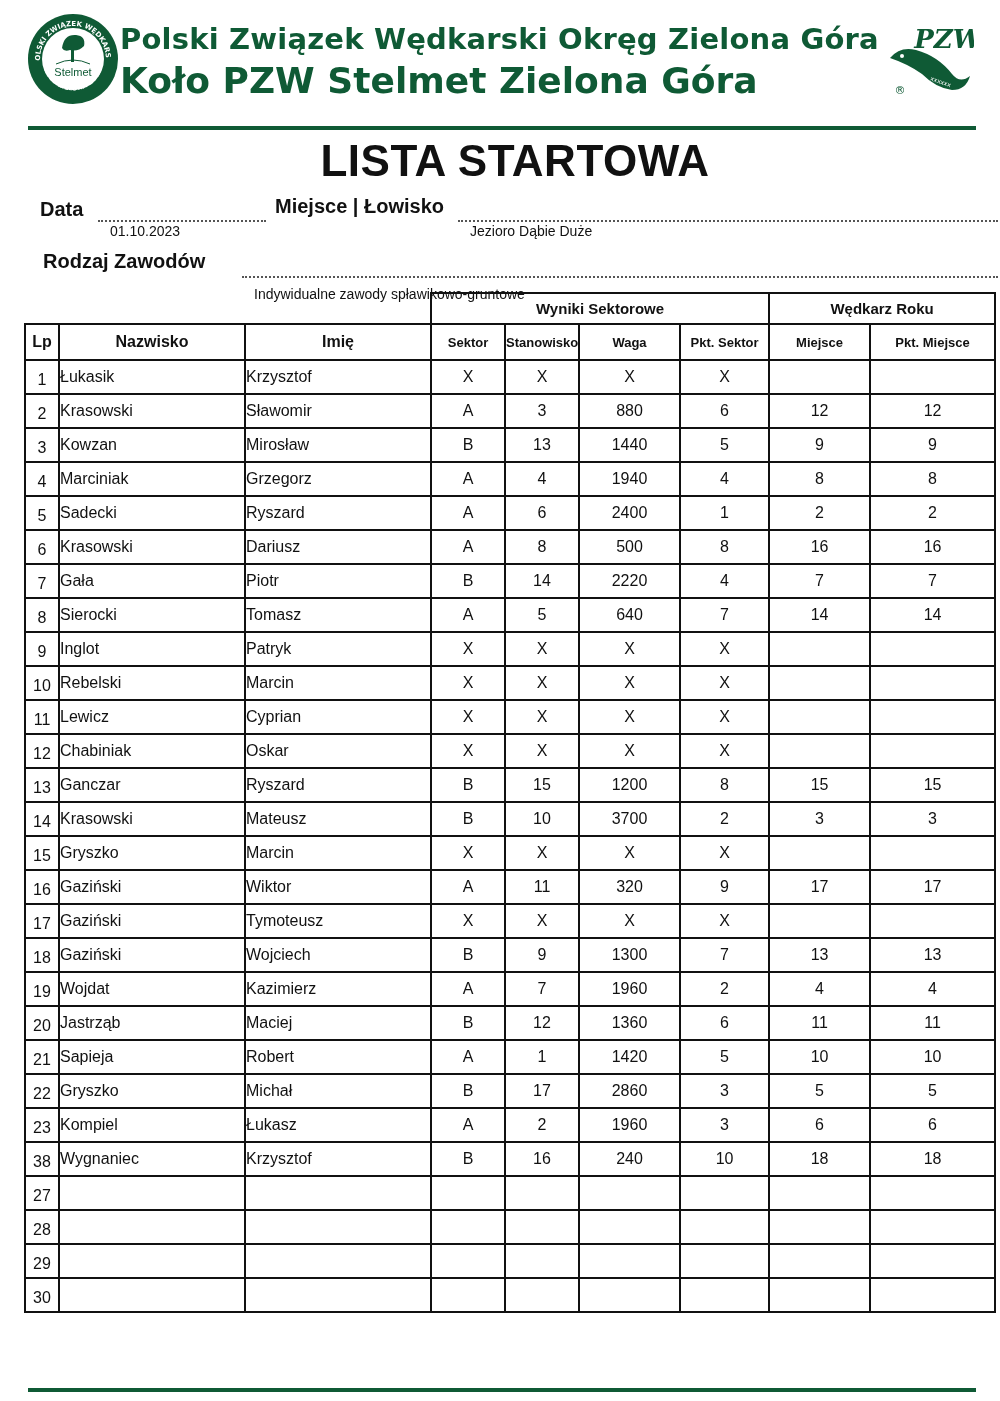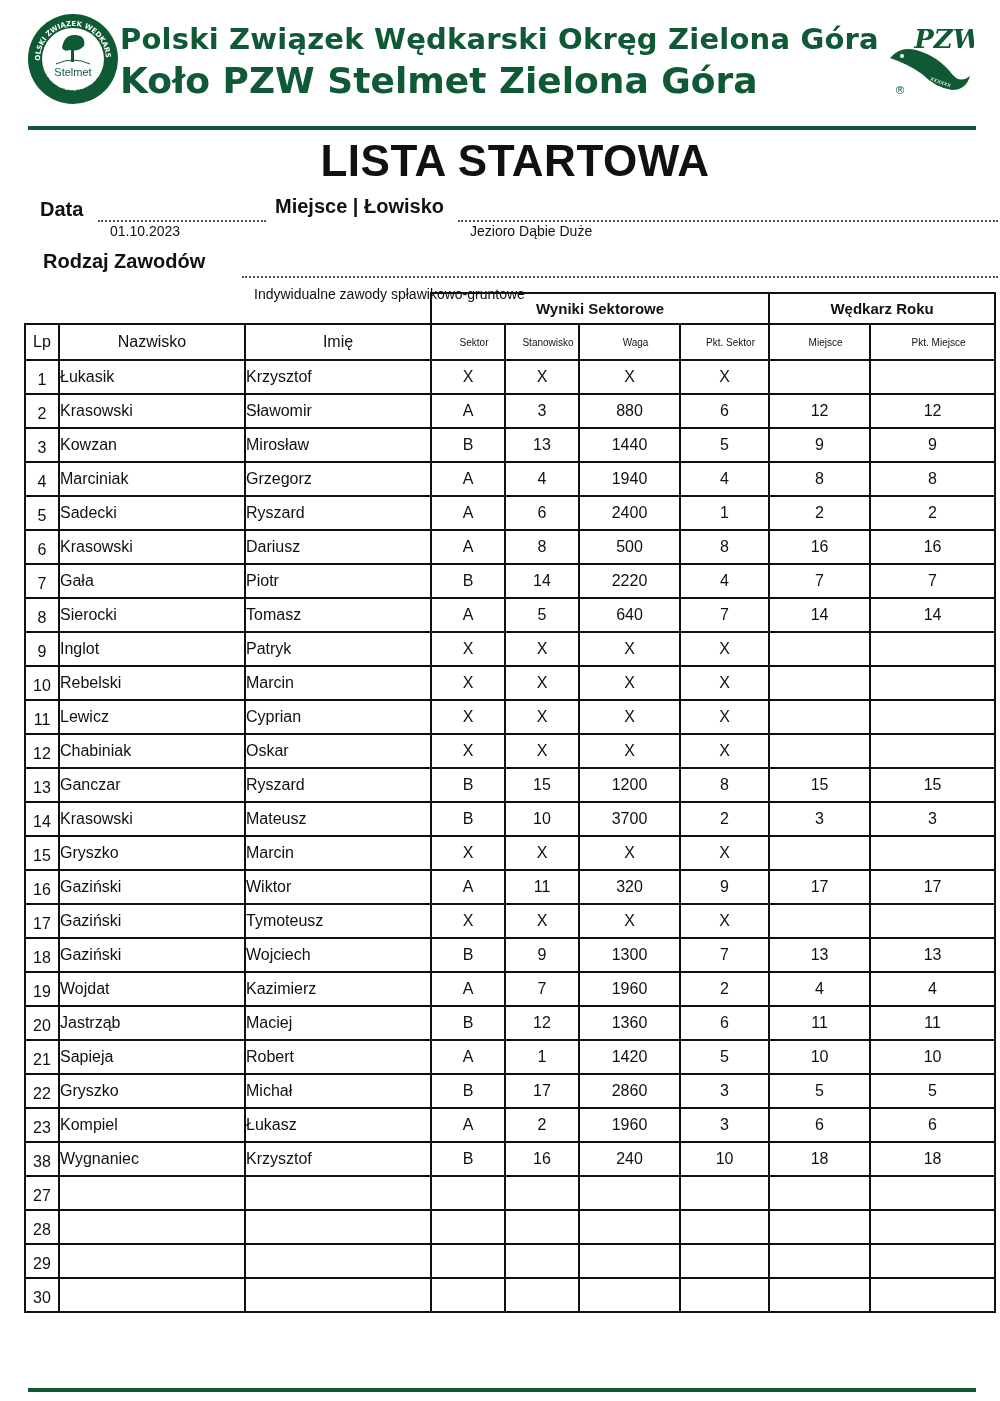--- a/index.html
+++ b/index.html
@@ -19,22 +19,22 @@
 
   .doc-title { position: absolute; left: 0; width: 1030px; top: 136px; text-align: center; font-size: 44px; font-weight: bold; letter-spacing: 0.5px; }
 
   .meta-label { position: absolute; font-weight: bold; font-size: 20px; }
   .meta-value { position: absolute; font-size: 14px; margin-top: 28px; }
   .dotted { position: absolute; border-bottom: 2px dotted #555; height: 0; }
 
   table.grid { position: absolute; left: 24px; top: 292px; width: 970px; border-collapse: collapse; table-layout: fixed; }
   table.grid td, table.grid th { border: 2px solid #111; font-size: 16px; font-weight: normal; vertical-align: middle; }
   table.grid th.group { font-weight: bold; font-size: 15px; text-align: center; height: 31px; }
-  table.grid th.col { font-weight: normal; font-size: 16px; text-align: center; height: 36px; }
-  table.grid th.col.small { font-size: 10px; padding-left: 12px; }
+  table.grid th.col { font-weight: bold; font-size: 16px; text-align: center; height: 36px; }
+  table.grid th.col.small { font-size: 13px; }
   table.grid td { height: 34px; }
   table.grid td.lp { text-align: center; padding-top: 6px; }
   table.grid td.txt { }
   table.grid td.c { text-align: center; }
   table.grid .blank { border: none; }
 </style>
 </head>
 <body>
 
 <svg class="logo-left" viewBox="0 0 94 94">

